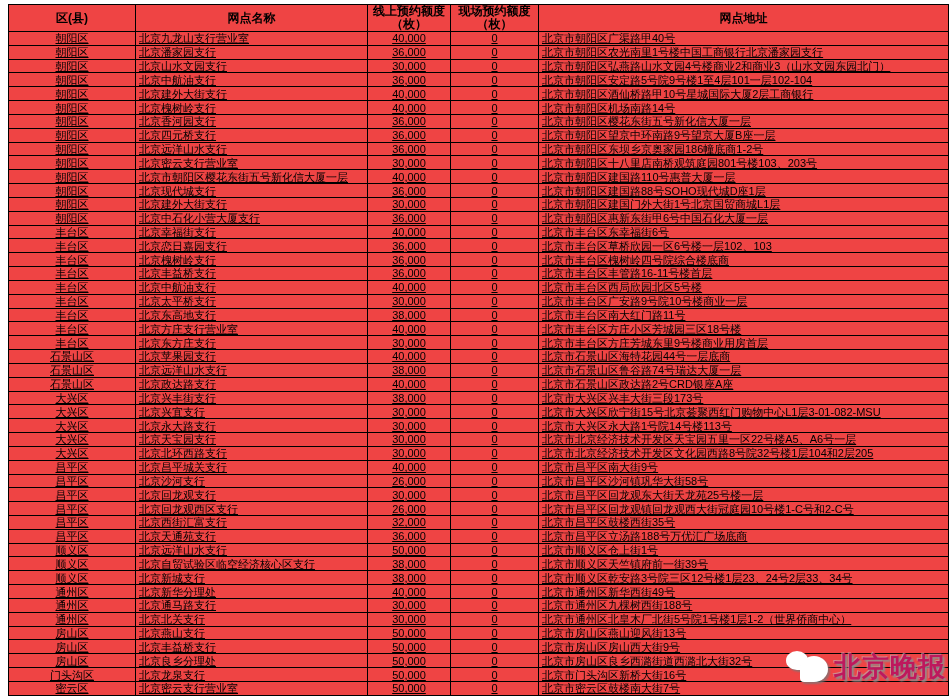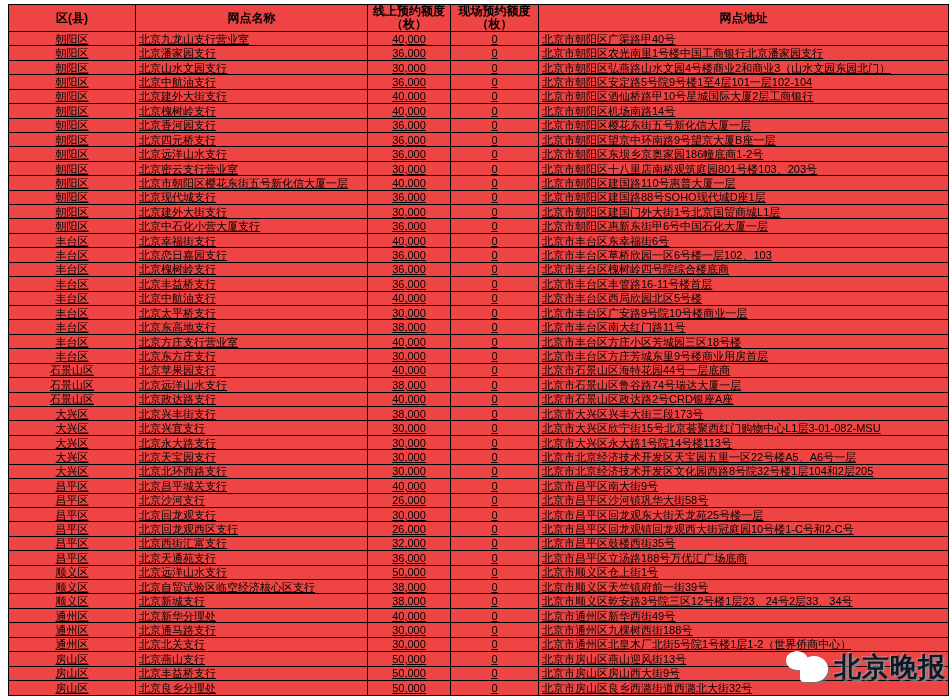--- a/index.html
+++ b/index.html
@@ -40,21 +40,21 @@
     position:absolute;left:0;top:2px;width:22px;height:19px;
     background:#fff;border-radius:55% 55% 20% 55%;
     box-shadow:2px 2px 2px rgba(120,120,120,0.75);
   }
   .wm-b2{
     position:absolute;left:14px;top:7px;width:28px;height:26px;
     background:#fff;border-radius:50% 50% 50% 15%;
     box-shadow:2px 2px 2px rgba(120,120,120,0.75);
   }
   .wm-text{
-    font-size:27px;font-weight:bold;color:#0f172a;letter-spacing:1px;
+    font-size:27px;font-weight:bold;color:#be185d;letter-spacing:1px;
     text-shadow:2px 2px 2px #8d8d8d,-1px -1px 0 rgba(190,190,190,0.6);
     white-space:nowrap;
   }
 </style>
 </head>
 <body>
 
 <table class="sheet">
   <colgroup>
     <col style="width:127px">
@@ -388,20 +388,34 @@
         <td class="c-center"><span class="cellu">0</span></td>
         <td class="c-left"><span class="cellu">北京市房山区房山西大街9号</span></td>
       </tr>
       <tr>
         <td class="c-center"><span class="cellu">房山区</span></td>
         <td class="c-left"><span class="cellu">北京良乡分理处</span></td>
         <td class="c-center"><span class="cellu">50,000</span></td>
         <td class="c-center"><span class="cellu">0</span></td>
         <td class="c-left"><span class="cellu">北京市房山区良乡西潞街道西潞北大街32号</span></td>
       </tr>
+      <tr>
+        <td class="c-center"><span class="cellu">门头沟区</span></td>
+        <td class="c-left"><span class="cellu">北京龙泉支行</span></td>
+        <td class="c-center"><span class="cellu">50,000</span></td>
+        <td class="c-center"><span class="cellu">0</span></td>
+        <td class="c-left"><span class="cellu">北京市门头沟区新桥大街16号</span></td>
+      </tr>
+      <tr>
+        <td class="c-center"><span class="cellu">密云区</span></td>
+        <td class="c-left"><span class="cellu">北京密云支行营业室</span></td>
+        <td class="c-center"><span class="cellu">50,000</span></td>
+        <td class="c-center"><span class="cellu">0</span></td>
+        <td class="c-left"><span class="cellu">北京市密云区鼓楼南大街7号</span></td>
+      </tr>
     </tbody>
 </table>
 
 <div class="watermark">
   <span class="wm-bubbles">
     <span class="wm-b1"></span>
     <span class="wm-b2"></span>
   </span>
   <span class="wm-text">北京晚报</span>
 </div>

